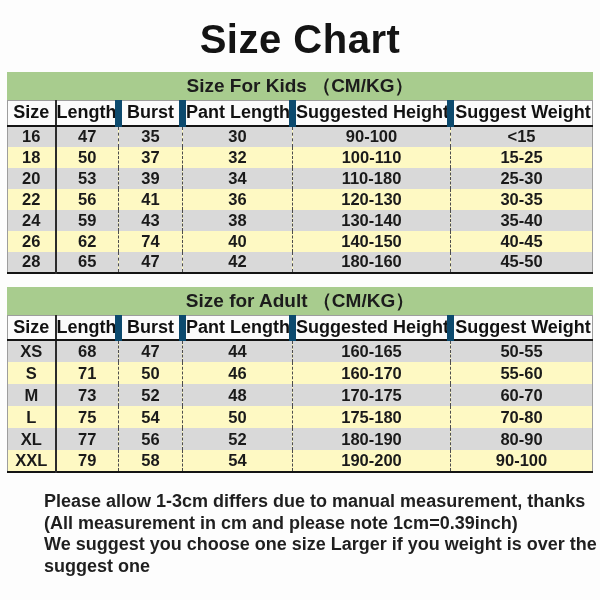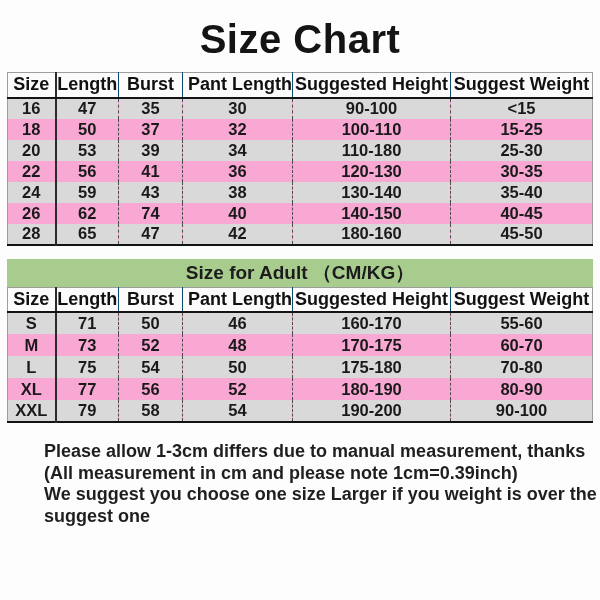--- a/index.html
+++ b/index.html
@@ -37,36 +37,36 @@
     background:var(--band);
     text-align:center;
     font-size:19px;
     font-weight:700;
     color:#1c1c1c;
   }
   table.size-table{
     width:100%;
     border-collapse:collapse;
     table-layout:fixed;
-    background:#f9a8d4;
+    background:#fef9c3;
     border-left:1px solid #9d9d9d;
     border-right:1px solid #9d9d9d;
     border-top:1px solid #9d9d9d;
     border-bottom:2px solid #141414;
   }
   table.size-table th{
     height:25px;
     padding:0;
     font-size:18px;
     font-weight:700;
     text-align:center;
     color:#111;
     background:#fbfbfb;
     border-bottom:2px solid #141414;
-    border-right:1px solid #0c4a6e;
+    border-right:7px solid #0c4a6e;
     white-space:nowrap;
     overflow:hidden;
   }
   table.size-table td{
     padding:0;
     font-size:16.5px;
     font-weight:600;
     text-align:center;
     color:#1a1a1a;
     border-right:1px dashed #4d4d4d;
@@ -95,20 +95,21 @@
   .notes p{margin:0;}
 </style>
 </head>
 <body>
 
 <div class="page">
 
   <h1 class="title">Size Chart</h1>
 
   <section class="sec sec-kids">
+    <div class="band">Size For Kids （CM/KG）</div>
     <table class="size-table">
         <thead>
           <tr>
             <th>Size</th>
             <th>Length</th>
             <th>Burst</th>
             <th>Pant Length</th>
             <th>Suggested Height</th>
             <th>Suggest Weight</th>
           </tr>
@@ -182,20 +183,28 @@
             <th>Size</th>
             <th>Length</th>
             <th>Burst</th>
             <th>Pant Length</th>
             <th>Suggested Height</th>
             <th>Suggest Weight</th>
           </tr>
         </thead>
         <tbody>
           <tr>
+            <td>XS</td>
+            <td>68</td>
+            <td>47</td>
+            <td>44</td>
+            <td>160-165</td>
+            <td>50-55</td>
+          </tr>
+          <tr>
             <td>S</td>
             <td>71</td>
             <td>50</td>
             <td>46</td>
             <td>160-170</td>
             <td>55-60</td>
           </tr>
           <tr>
             <td>M</td>
             <td>73</td>

